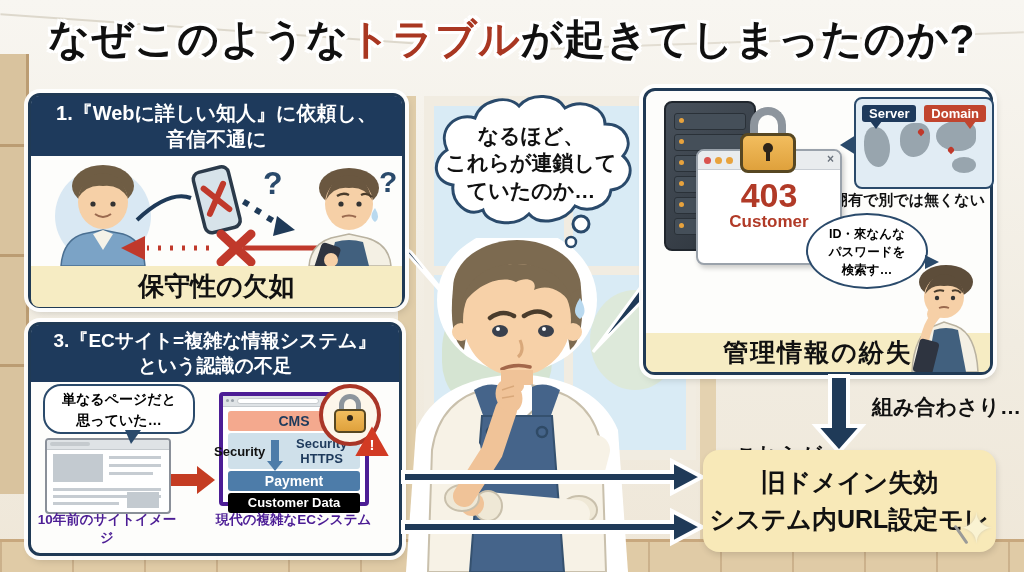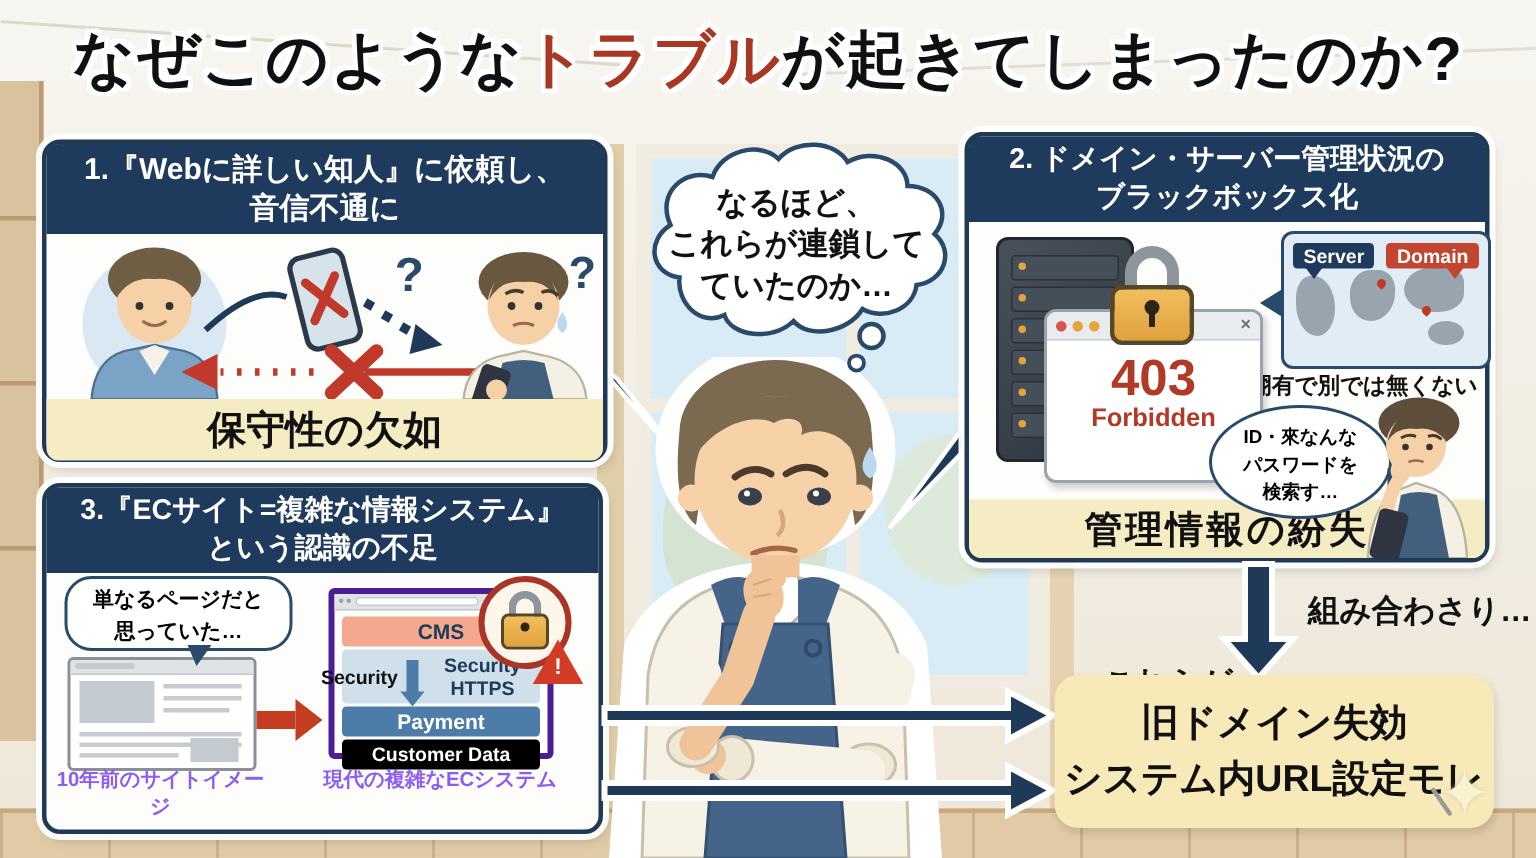--- a/index.html
+++ b/index.html
@@ -90,21 +90,21 @@
   .p3-bubble{position:absolute;left:12px;top:2px;width:152px;height:50px;background:#fff;border:2.5px solid #2a4a6b;
     border-radius:18px;text-align:center;font-size:14px;font-weight:700;line-height:1.5;padding-top:3px;box-sizing:border-box;z-index:2;}
   .p3-bubble .tail{position:absolute;left:80px;bottom:-12px;width:0;height:0;
     border-left:6px solid transparent;border-right:10px solid transparent;border-top:14px solid #2a4a6b;}
   .old-browser{position:absolute;left:14px;top:56px;width:122px;height:72px;background:#fff;
     border:2px solid #8a9099;border-radius:4px;overflow:hidden;}
   .ob-head{height:9px;background:#dfe3e6;border-bottom:1px solid #c5cace;position:relative;}
   .ob-head::after{content:"";position:absolute;left:3px;top:2px;width:40px;height:4px;background:#c5cace;border-radius:2px;}
   .ob-box{position:absolute;background:#c3cad0;}
   .gline{position:absolute;height:3px;background:#c6ccd2;}
-  .p3-caption{position:absolute;font-weight:700;color:#8b5cf6;text-align:center;}
+  .p3-caption{position:absolute;font-weight:700;color:#4c1d95;text-align:center;}
   .red-arrow{position:absolute;left:140px;top:84px;width:44px;height:28px;}
   .red-arrow .shaft{position:absolute;left:0;top:8px;width:26px;height:12px;background:#c43c22;}
   .red-arrow .head{position:absolute;left:26px;top:0;width:0;height:0;
     border-top:14px solid transparent;border-bottom:14px solid transparent;border-left:18px solid #c43c22;}
   .new-browser{position:absolute;left:188px;top:10px;width:150px;height:114px;background:#fff;
     border:4px solid #4c1d95;border-radius:4px;box-sizing:border-box;}
   .nb-head{height:10px;background:#dfe3e6;border-bottom:1px solid #c5cace;position:relative;}
   .nb-head::after{content:"";position:absolute;left:14px;top:2px;width:80px;height:4px;background:#fff;border:1px solid #c5cace;border-radius:3px;}
   .nb-head::before{content:"";position:absolute;left:3px;top:3px;width:3px;height:3px;border-radius:50%;background:#9aa2ab;box-shadow:5px 0 0 #9aa2ab;}
   .nb-stack{padding:4px 5px;}
@@ -230,42 +230,38 @@
           <circle cx="300" cy="104" r="7" fill="#f6d0a7"></circle>
         </g>
       </svg>
     </div>
     <div class="panel-footer">
       <span>保守性の欠如</span>
     </div>
   </div>
 
   <div class="panel" id="panel2">
-    <div class="panel-header">
-      <span>2. ドメイン・サーバー管理状況の</span><br>
-      <span>ブラックボックス化</span>
-    </div>
     <div class="panel-body">
       <div class="server">
         <div class="slot"></div>
           <div class="slot"></div>
           <div class="slot"></div>
         <div class="slot"></div>
           <div class="slot"></div>
           <div class="slot"></div>
       </div>
       <div class="err-window">
         <div class="err-head">
           <span class="dot" style="left:6px;background:#d9534f"></span>
           <span class="dot" style="left:17px;background:#e8a33d"></span>
           <span class="dot" style="left:28px;background:#e8a33d"></span>
           <span class="close">×</span>
         </div>
         <div class="err-code">403</div>
-        <div class="err-name">Forbidden</div>
+        <div class="err-name">Customer</div>
       </div>
       <div class="padlock">
         <div class="shackle"></div>
           <div class="body"></div>
           <div class="hole"></div>
           <div class="stem"></div>
       </div>
       <div class="mapbox">
         <div class="tail"></div>
         <div class="blob" style="left:8px;top:28px;width:26px;height:40px;border-radius:40% 60% 50% 60%;"></div>

